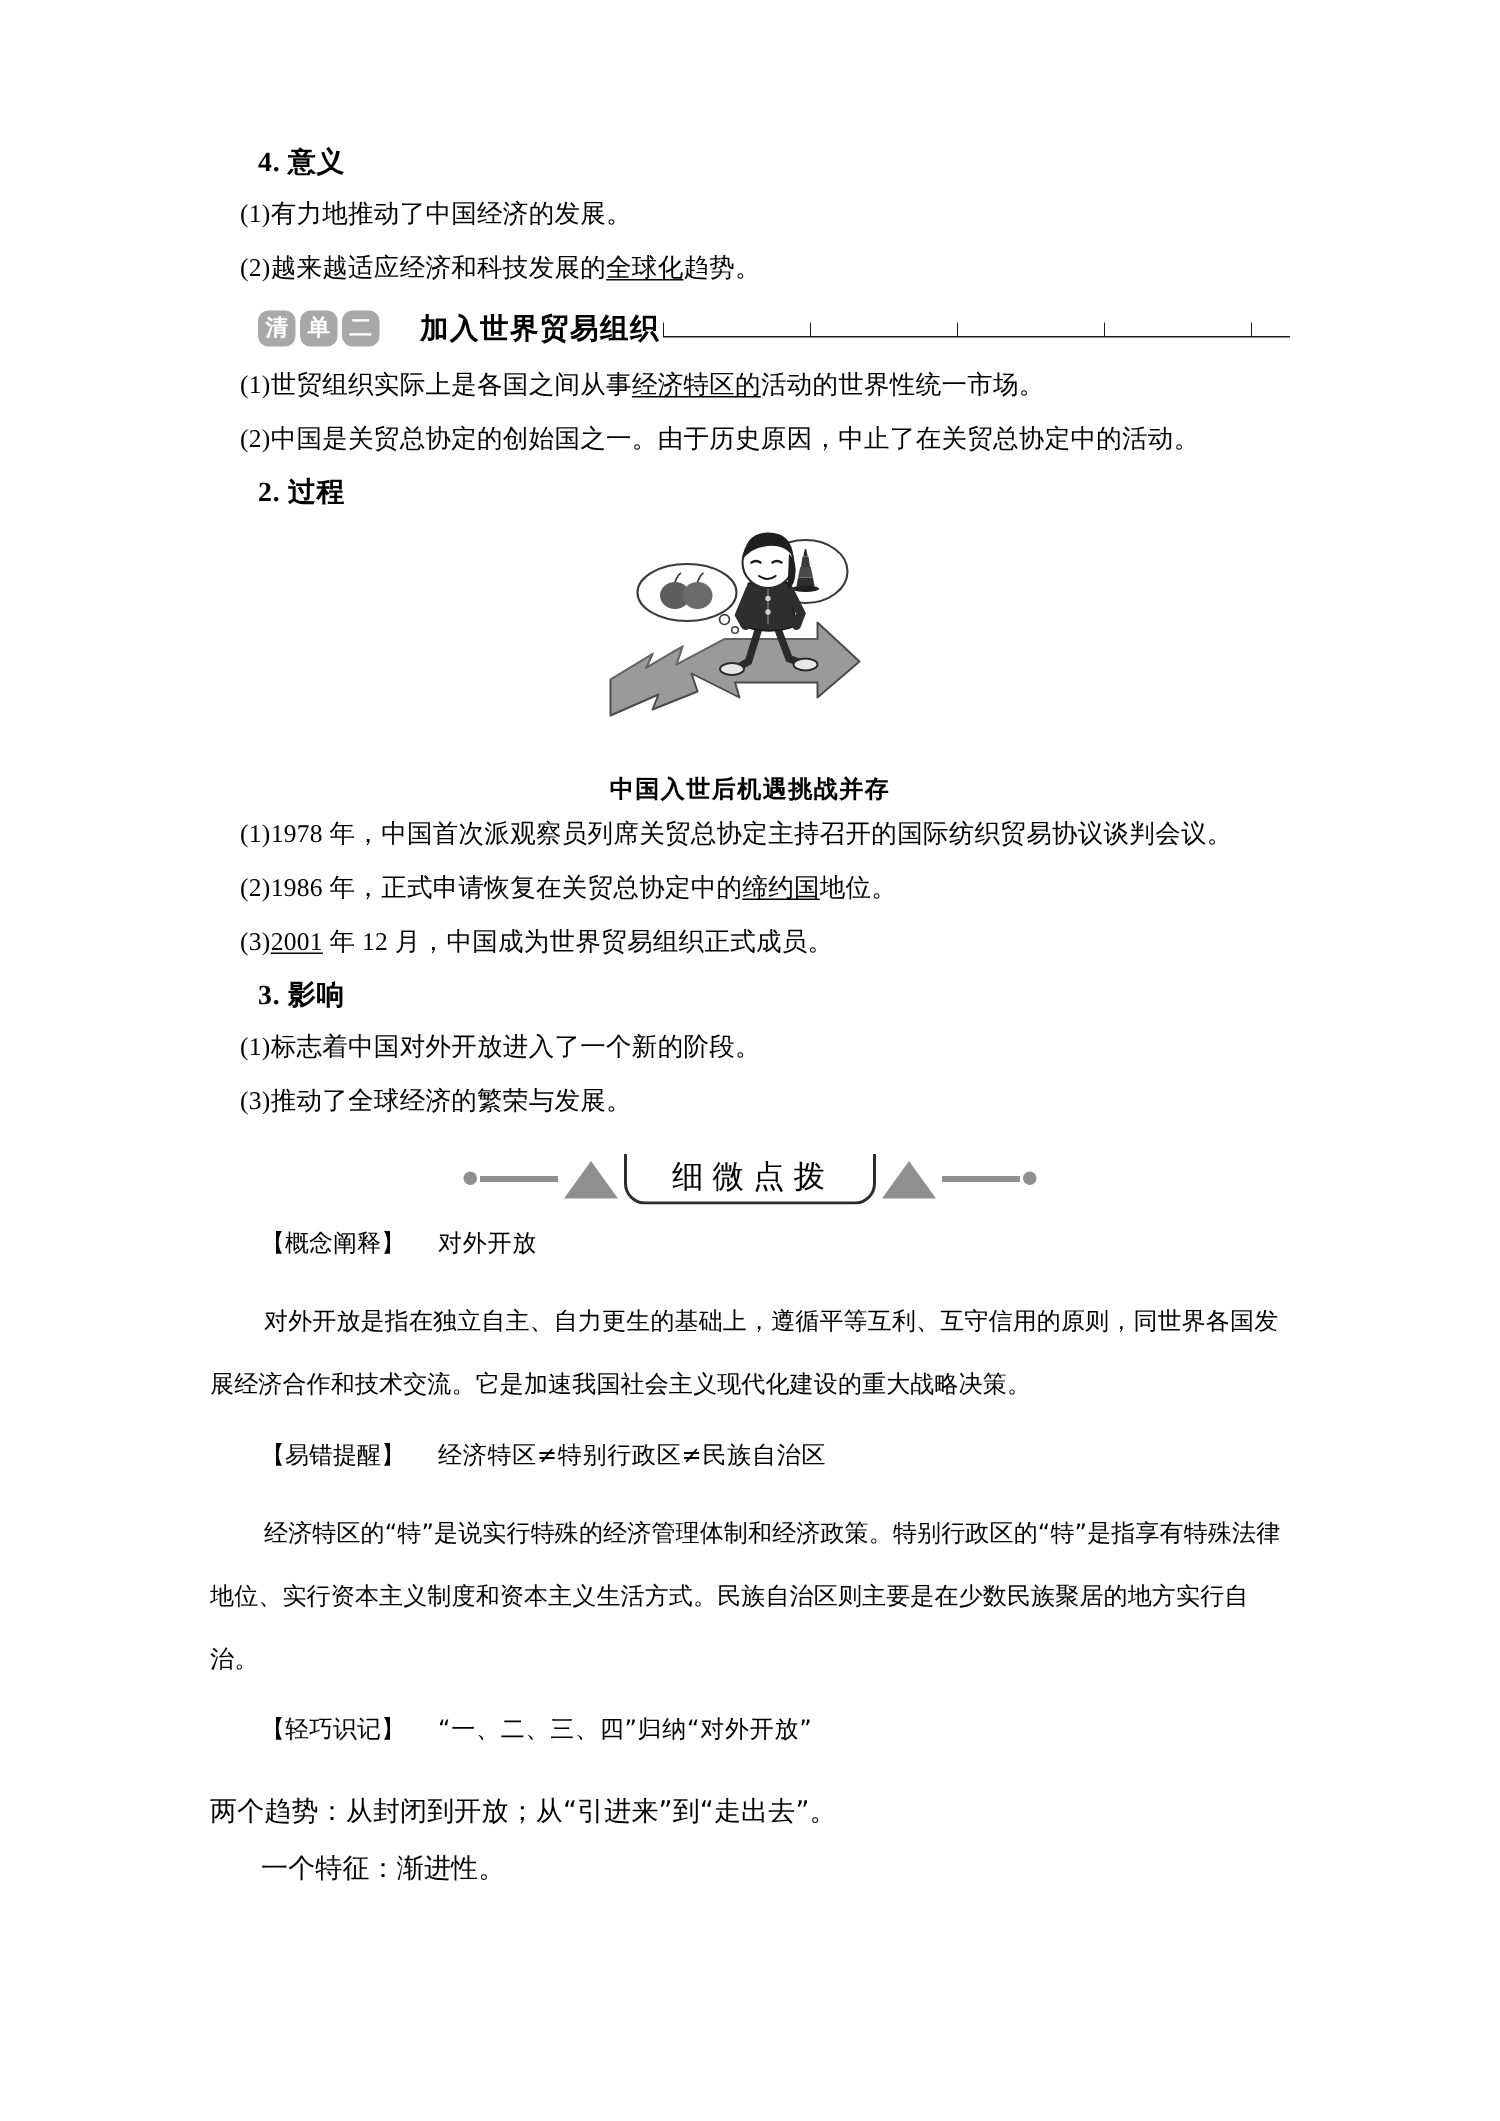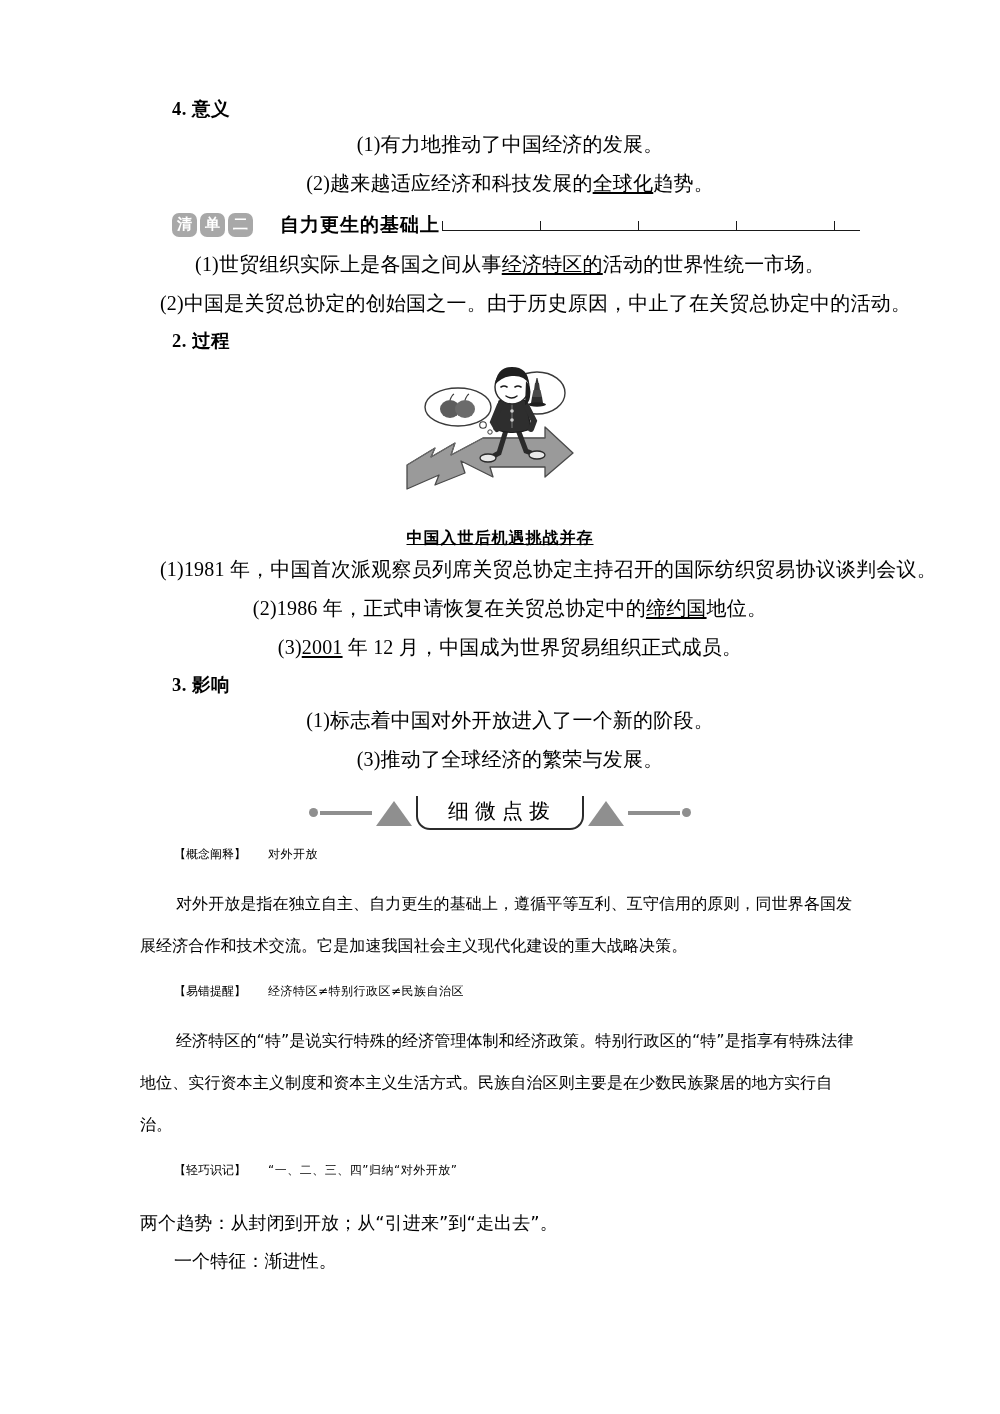--- a/index.html
+++ b/index.html
@@ -31,27 +31,26 @@
     font-size: 18.5px;
     font-weight: bold;
     line-height: 1.0;
     margin: 0 0 15px 0;
     padding-left: 32px;
     letter-spacing: 0.5px;
   }
   .num-heading .idx { font-weight: bold; }
 
   .body-line {
-    font-size: 20px;
+    font-size: 17px;
     line-height: 1.0;
     margin: 0 0 19px 0;
     padding-left: 20px;
     letter-spacing: 0.2px;
     white-space: nowrap;
-    text-align: center;
   }
   .u { text-decoration: underline; text-underline-offset: 2px; }
 
   
   .clue-row {
     display: flex;
     align-items: center;
     margin: 0 0 16px 0;
     padding-left: 32px;
   }
@@ -88,21 +87,20 @@
       linear-gradient(to right, #1a1a1a 1px, transparent 1px);
     background-size: 98px 100%;
     background-position: 0 bottom;
     background-repeat: repeat-x;
   }
 
   
   .figure {
     margin: 6px 0 10px 0;
     text-align: center;
-    text-decoration: underline;
   }
   .figure svg { display: block; margin: 0 auto; }
   .figure-caption {
     font-size: 16px;
     font-weight: bold;
     font-family: "Liberation Serif", "DejaVu Serif", serif;
     letter-spacing: 1px;
     margin-top: 3px;
   }
 
@@ -136,21 +134,21 @@
     border-radius: 0 0 14px 14px;
     border-top: none;
     background: #ffffff;
     line-height: 1.12;
     display: block;
   }
 
   
   .note-head {
     font-family: "DejaVu Sans", sans-serif;
-    font-size: 12px;
+    font-size: 16px;
     line-height: 1.0;
     margin: 0 0 23px 0;
     padding-left: 34px;
     white-space: nowrap;
   }
   .note-head .tag { letter-spacing: 0px; }
   .note-head .sub { margin-left: 22px; letter-spacing: 0.5px; }
 
   .note-p {
     font-family: "DejaVu Sans", sans-serif;
@@ -190,21 +188,21 @@
     <div class="body-line serif">
       <span>(2)</span><span>越来越适应经济和科技发展的</span><span class="u">全球化</span><span>趋势。</span>
     </div>
 
     <div class="clue-row">
       <div class="badges">
         <div class="badge">清</div>
         <div class="badge">单</div>
         <div class="badge">二</div>
       </div>
-      <div class="clue-title">自力更生的基础上</div>
+      <div class="clue-title">加入世界贸易组织</div>
       <div class="clue-rule"></div>
     </div>
 
 
     <div class="body-line serif">
       <span>(1)</span><span>世贸组织实际上是各国之间从事</span><span class="u">经济特区的</span><span>活动的世界性统一市场。</span>
     </div>
 
     <div class="body-line serif">
       <span>(2)</span><span>中国是关贸总协定的创始国之一。由于历史原因，中止了在关贸总协定中的活动。</span>
@@ -254,21 +252,21 @@
         <path d="M100 20 q2 -18 17 -18 q16 0 17 17 q-5 -9 -17 -8 q-11 1 -17 9 z" fill="#1f1f1f"></path>
         <path d="M131 16 q6 6 4 16 q-1 6 -5 8" fill="#1f1f1f"></path>
         <path d="M106 22 q3 -2 6 0" stroke="#1a1a1a" stroke-width="1.6" fill="none" stroke-linecap="round"></path>
         <path d="M120 22 q3 -2 6 0" stroke="#1a1a1a" stroke-width="1.6" fill="none" stroke-linecap="round"></path>
         <path d="M111 31 q6 4 11 0" stroke="#1a1a1a" stroke-width="1.4" fill="none" stroke-linecap="round"></path>
       </svg>
       <div class="figure-caption">中国入世后机遇挑战并存</div>
     </div>
 
     <div class="body-line serif">
-      <span>(1)</span><span>1981 年，中国首次派观察员列席关贸总协定主持召开的国际纺织贸易协议谈判会议。</span>
+      <span>(1)</span><span>1978 年，中国首次派观察员列席关贸总协定主持召开的国际纺织贸易协议谈判会议。</span>
     </div>
 
     <div class="body-line serif">
       <span>(2)</span><span>1986 年，正式申请恢复在关贸总协定中的</span><span class="u">缔约国</span><span>地位。</span>
     </div>
 
     <div class="body-line serif">
       <span>(3)</span><span class="u">2001</span><span> 年 12 月，中国成为世界贸易组织正式成员。</span>
     </div>
 

